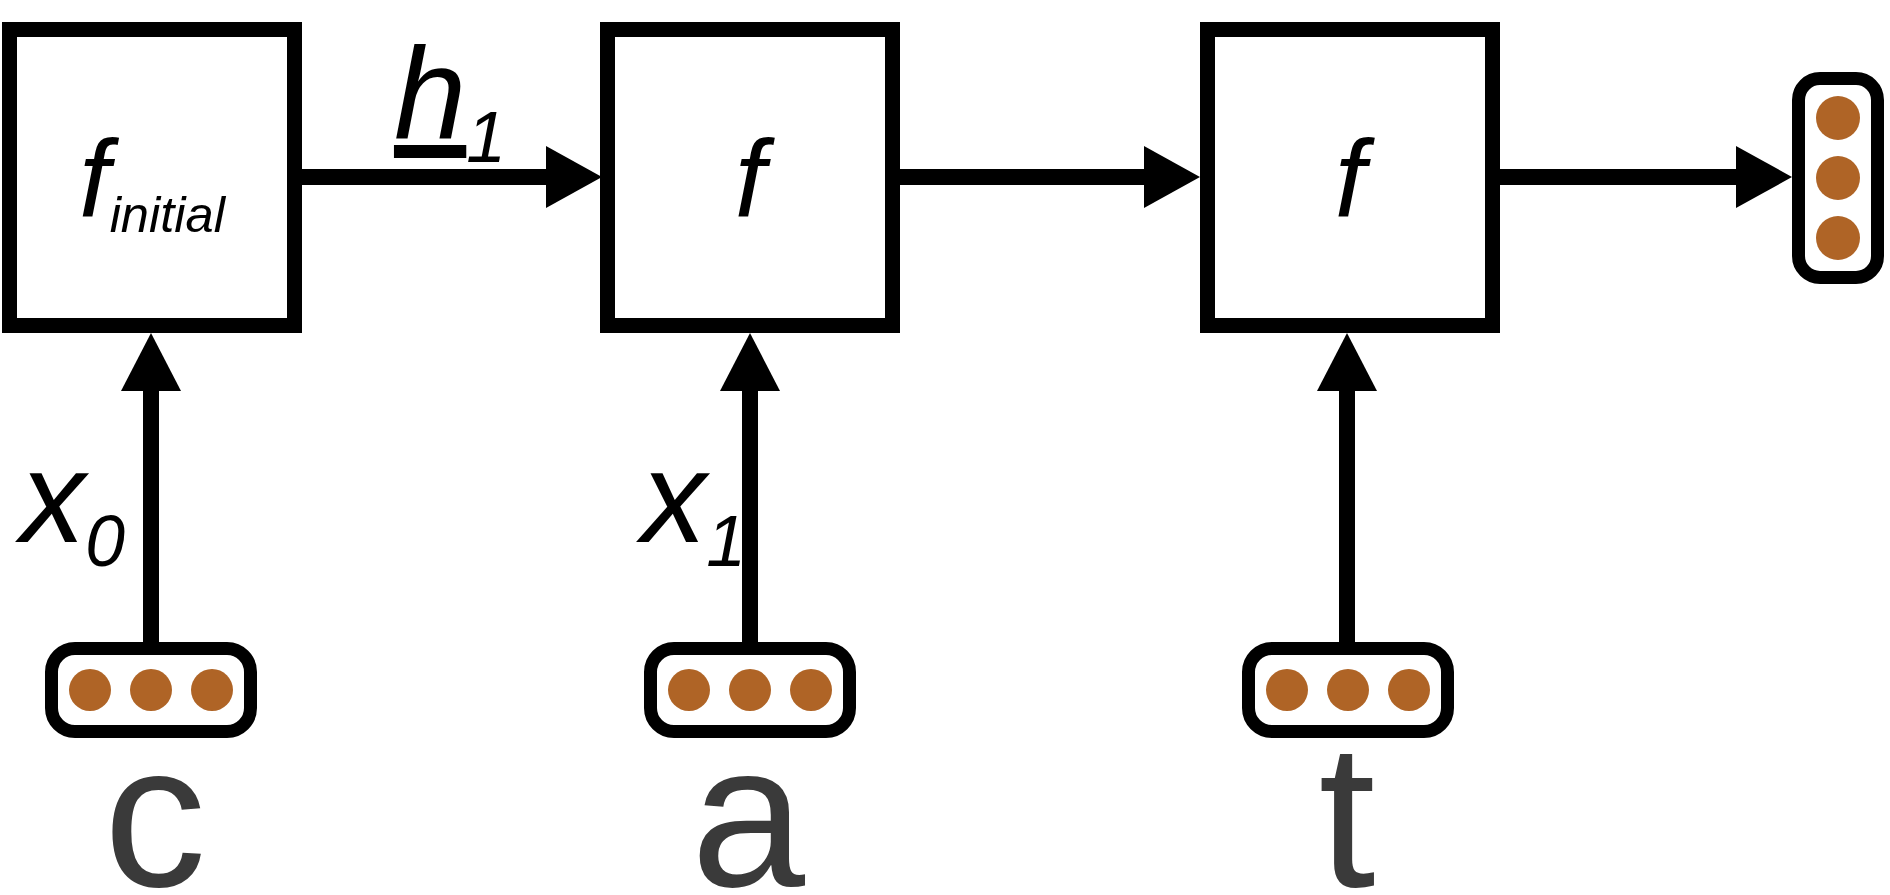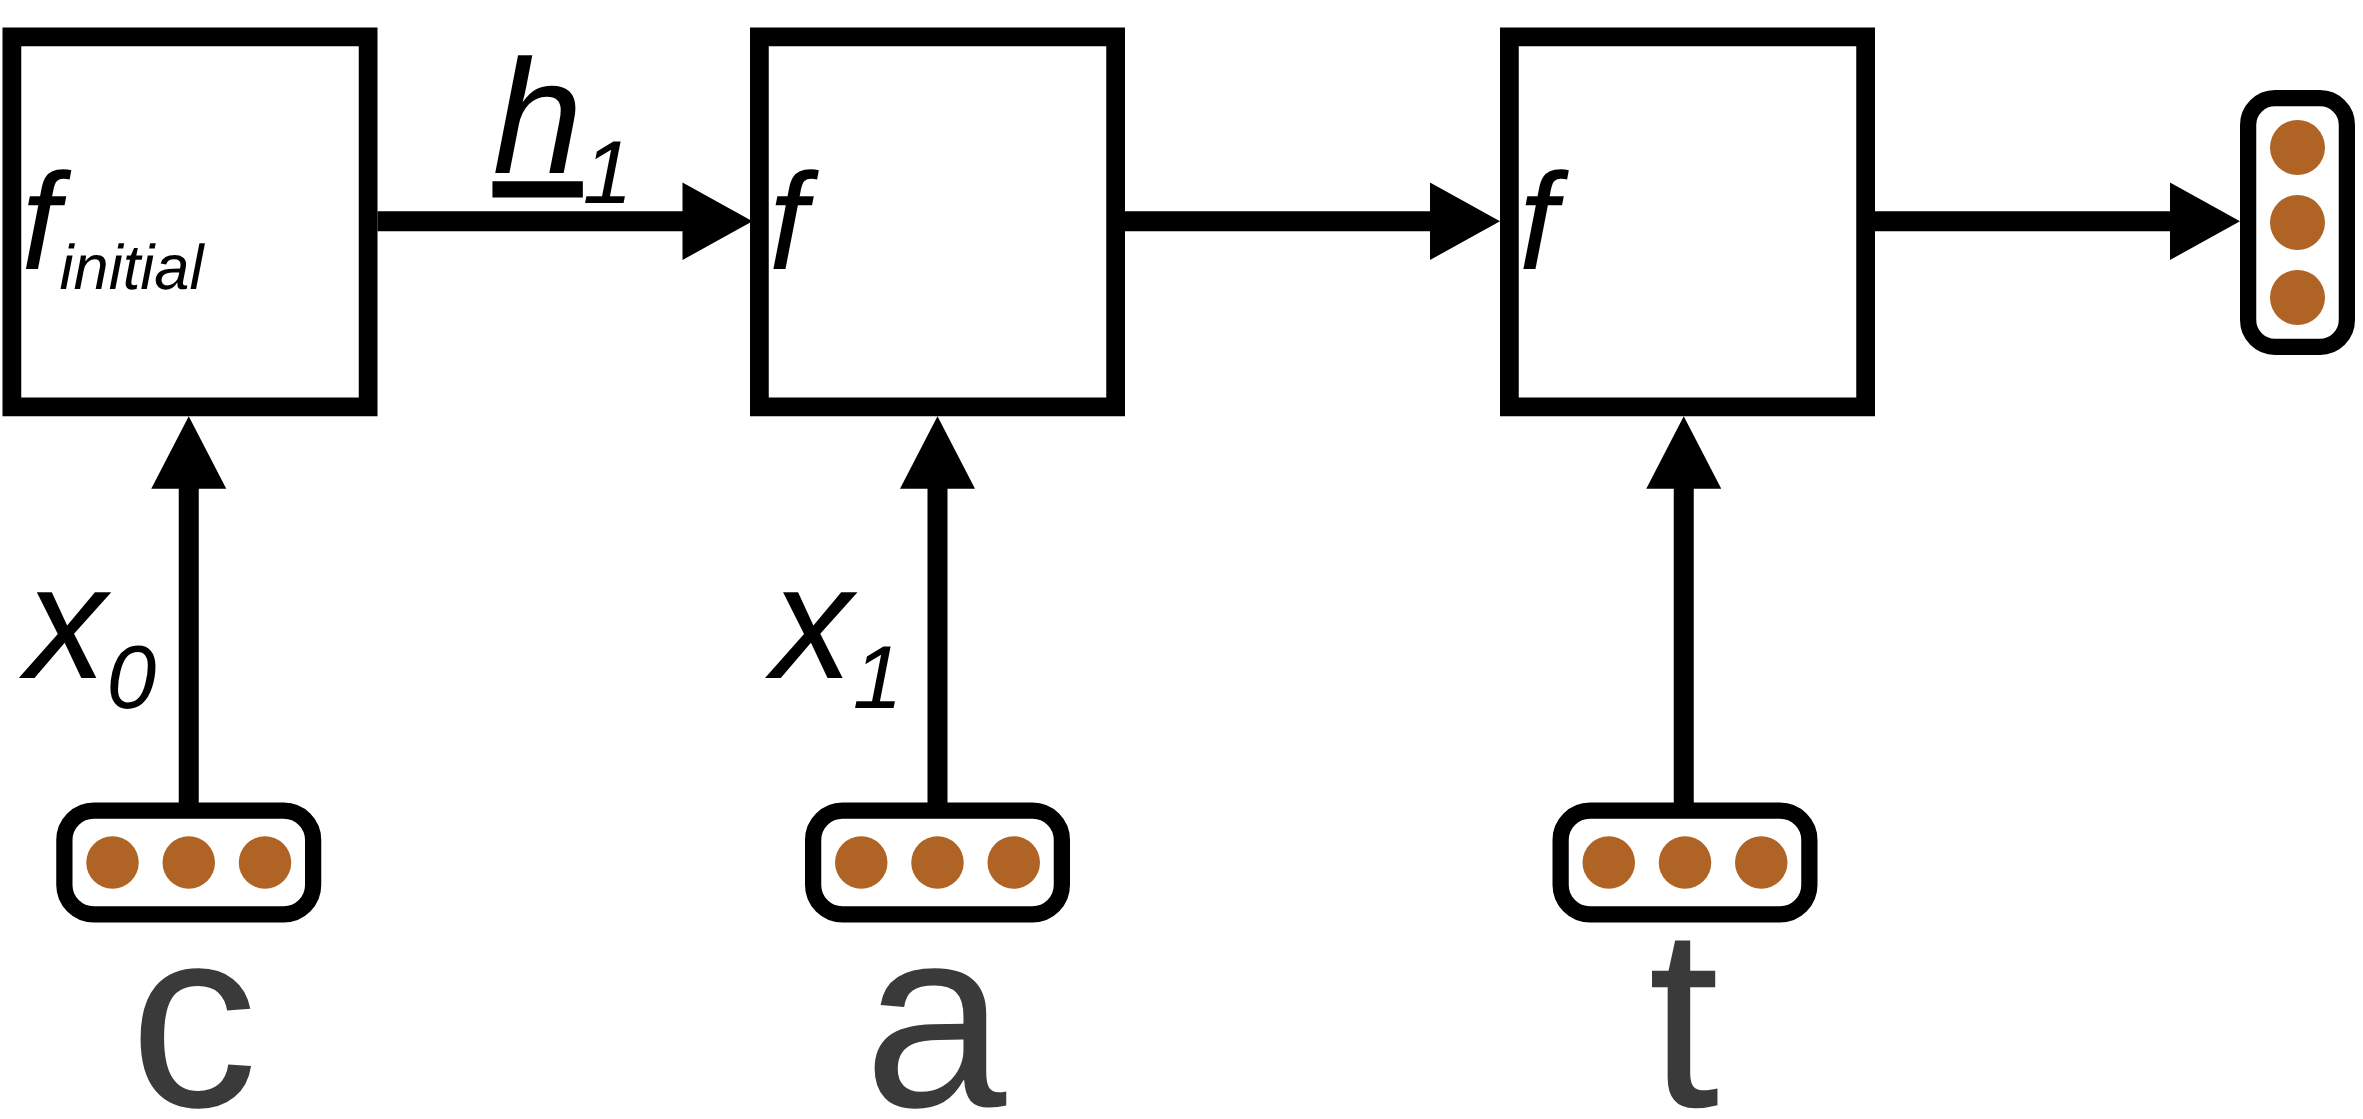--- a/index.html
+++ b/index.html
@@ -16,21 +16,21 @@
     font-family:"Liberation Sans", sans-serif;
     color:var(--stroke-color);
   }
   
   .cell-box{
     position:absolute;
     top:22px;width:300px;height:311px;
     box-sizing:border-box;
     border:15px solid var(--stroke-color);
     background:#ffffff;
-    display:flex;align-items:center;
+    display:flex;align-items:center;justify-content:center;
   }
   .cell-label{
     font-style:italic;
     font-size:110px;
     line-height:1;
     white-space:nowrap;
   }
   .cell-sub{
     font-style:italic;
     font-size:46%;
@@ -133,21 +133,21 @@
 
   <div class="h-line" style="left:1500px;width:240px"></div>
   <div class="head-right" style="left:1736px"></div>
 
   <div class="v-line" style="left:143px"></div>
   <div class="head-up" style="left:121px"></div>
   <div class="math-label x-label" style="left:-95px"><span>x</span><span class="sub">0</span></div>
 
   <div class="v-line" style="left:742px"></div>
   <div class="head-up" style="left:720px"></div>
-  <div class="math-label x-label" style="left:502px"><span>x</span><span class="sub">1</span></div>
+  <div class="math-label x-label" style="left:526px"><span>x</span><span class="sub">1</span></div>
 
   <div class="v-line" style="left:1339px"></div>
   <div class="head-up" style="left:1317px"></div>
 
   <div class="capsule capsule-h" style="left:45px">
     <span class="dot"></span>
     <span class="dot"></span>
     <span class="dot"></span>
   </div>
   <div class="capsule capsule-h" style="left:644px">

